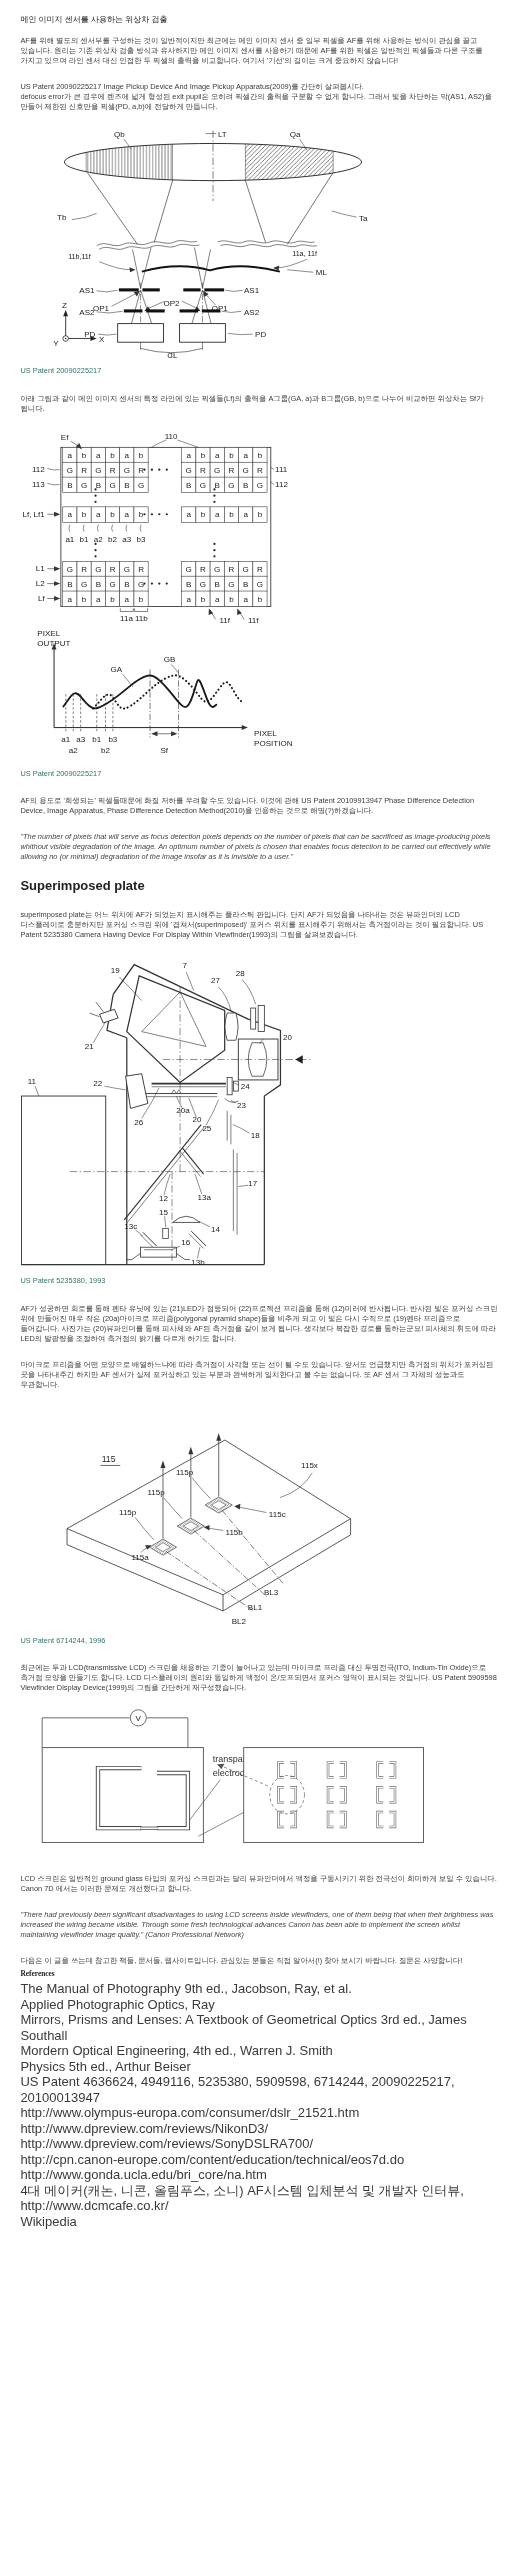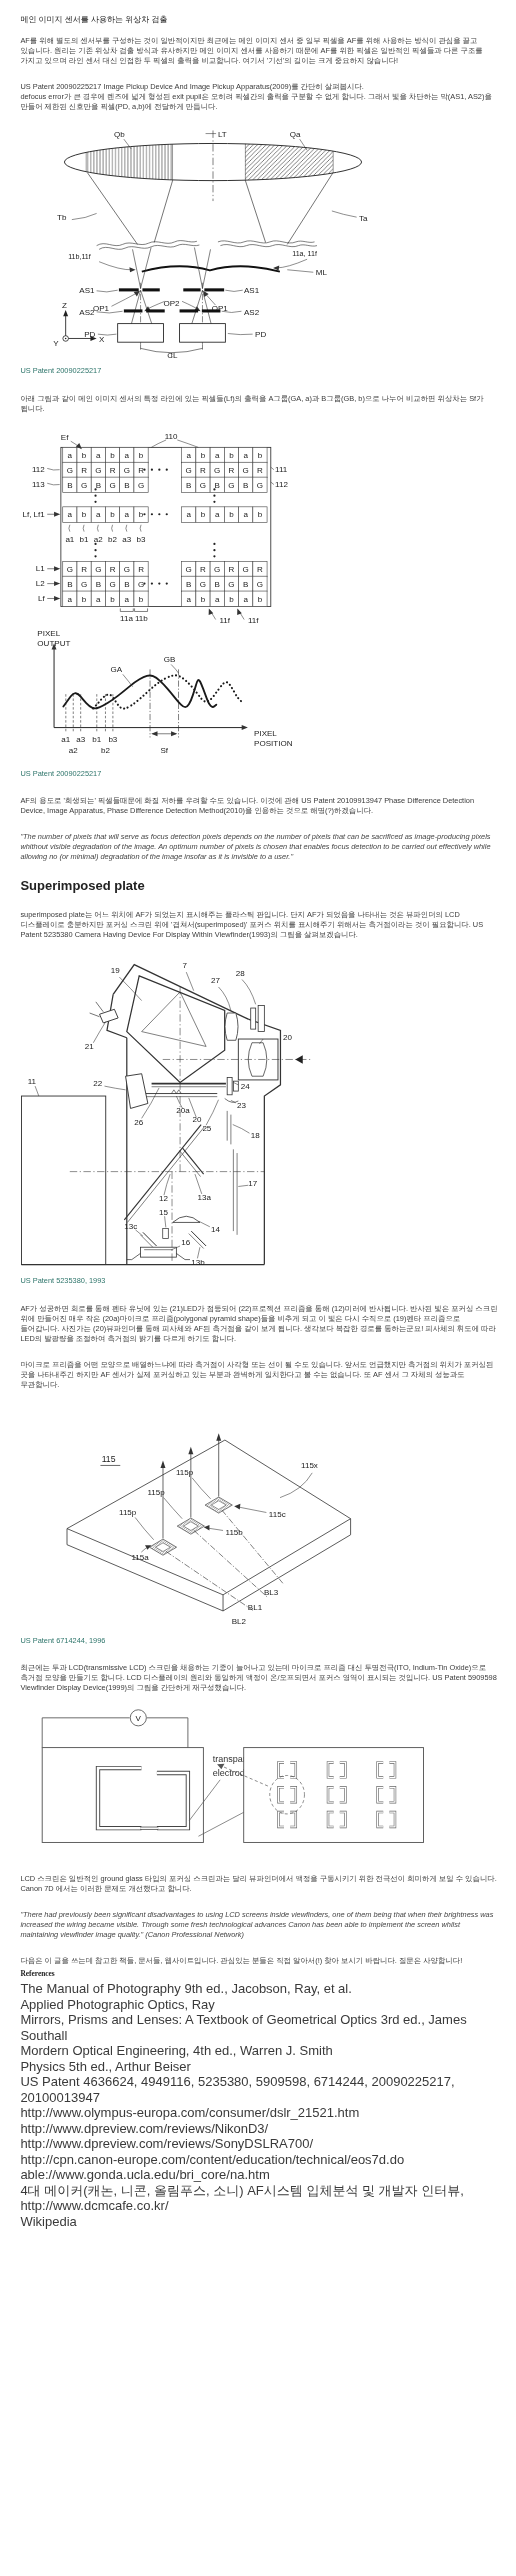--- a/index.html
+++ b/index.html
@@ -719,19 +719,19 @@
       <div>The Manual of Photography 9th ed., Jacobson, Ray, et al.</div>
       <div>Applied Photographic Optics, Ray</div>
       <div>Mirrors, Prisms and Lenses: A Textbook of Geometrical Optics 3rd ed., James Southall</div>
       <div>Mordern Optical Engineering, 4th ed., Warren J. Smith</div>
       <div>Physics 5th ed., Arthur Beiser</div>
       <div>US Patent 4636624, 4949116, 5235380, 5909598, 6714244, 20090225217, 20100013947</div>
       <div>http://www.olympus-europa.com/consumer/dslr_21521.htm</div>
       <div>http://www.dpreview.com/reviews/NikonD3/</div>
       <div>http://www.dpreview.com/reviews/SonyDSLRA700/</div>
       <div>http://cpn.canon-europe.com/content/education/technical/eos7d.do</div>
-      <div>able://www.gonda.ucla.edu/bri_core/na.htm</div>
+      <div>http://www.gonda.ucla.edu/bri_core/na.htm</div>
       <div>4대 메이커(캐논, 니콘, 올림푸스, 소니) AF시스템 입체분석 및 개발자 인터뷰, http://www.dcmcafe.co.kr/</div>
       <div>Wikipedia</div>
     </div>
 
 </div>
 
 
 </body></html>

